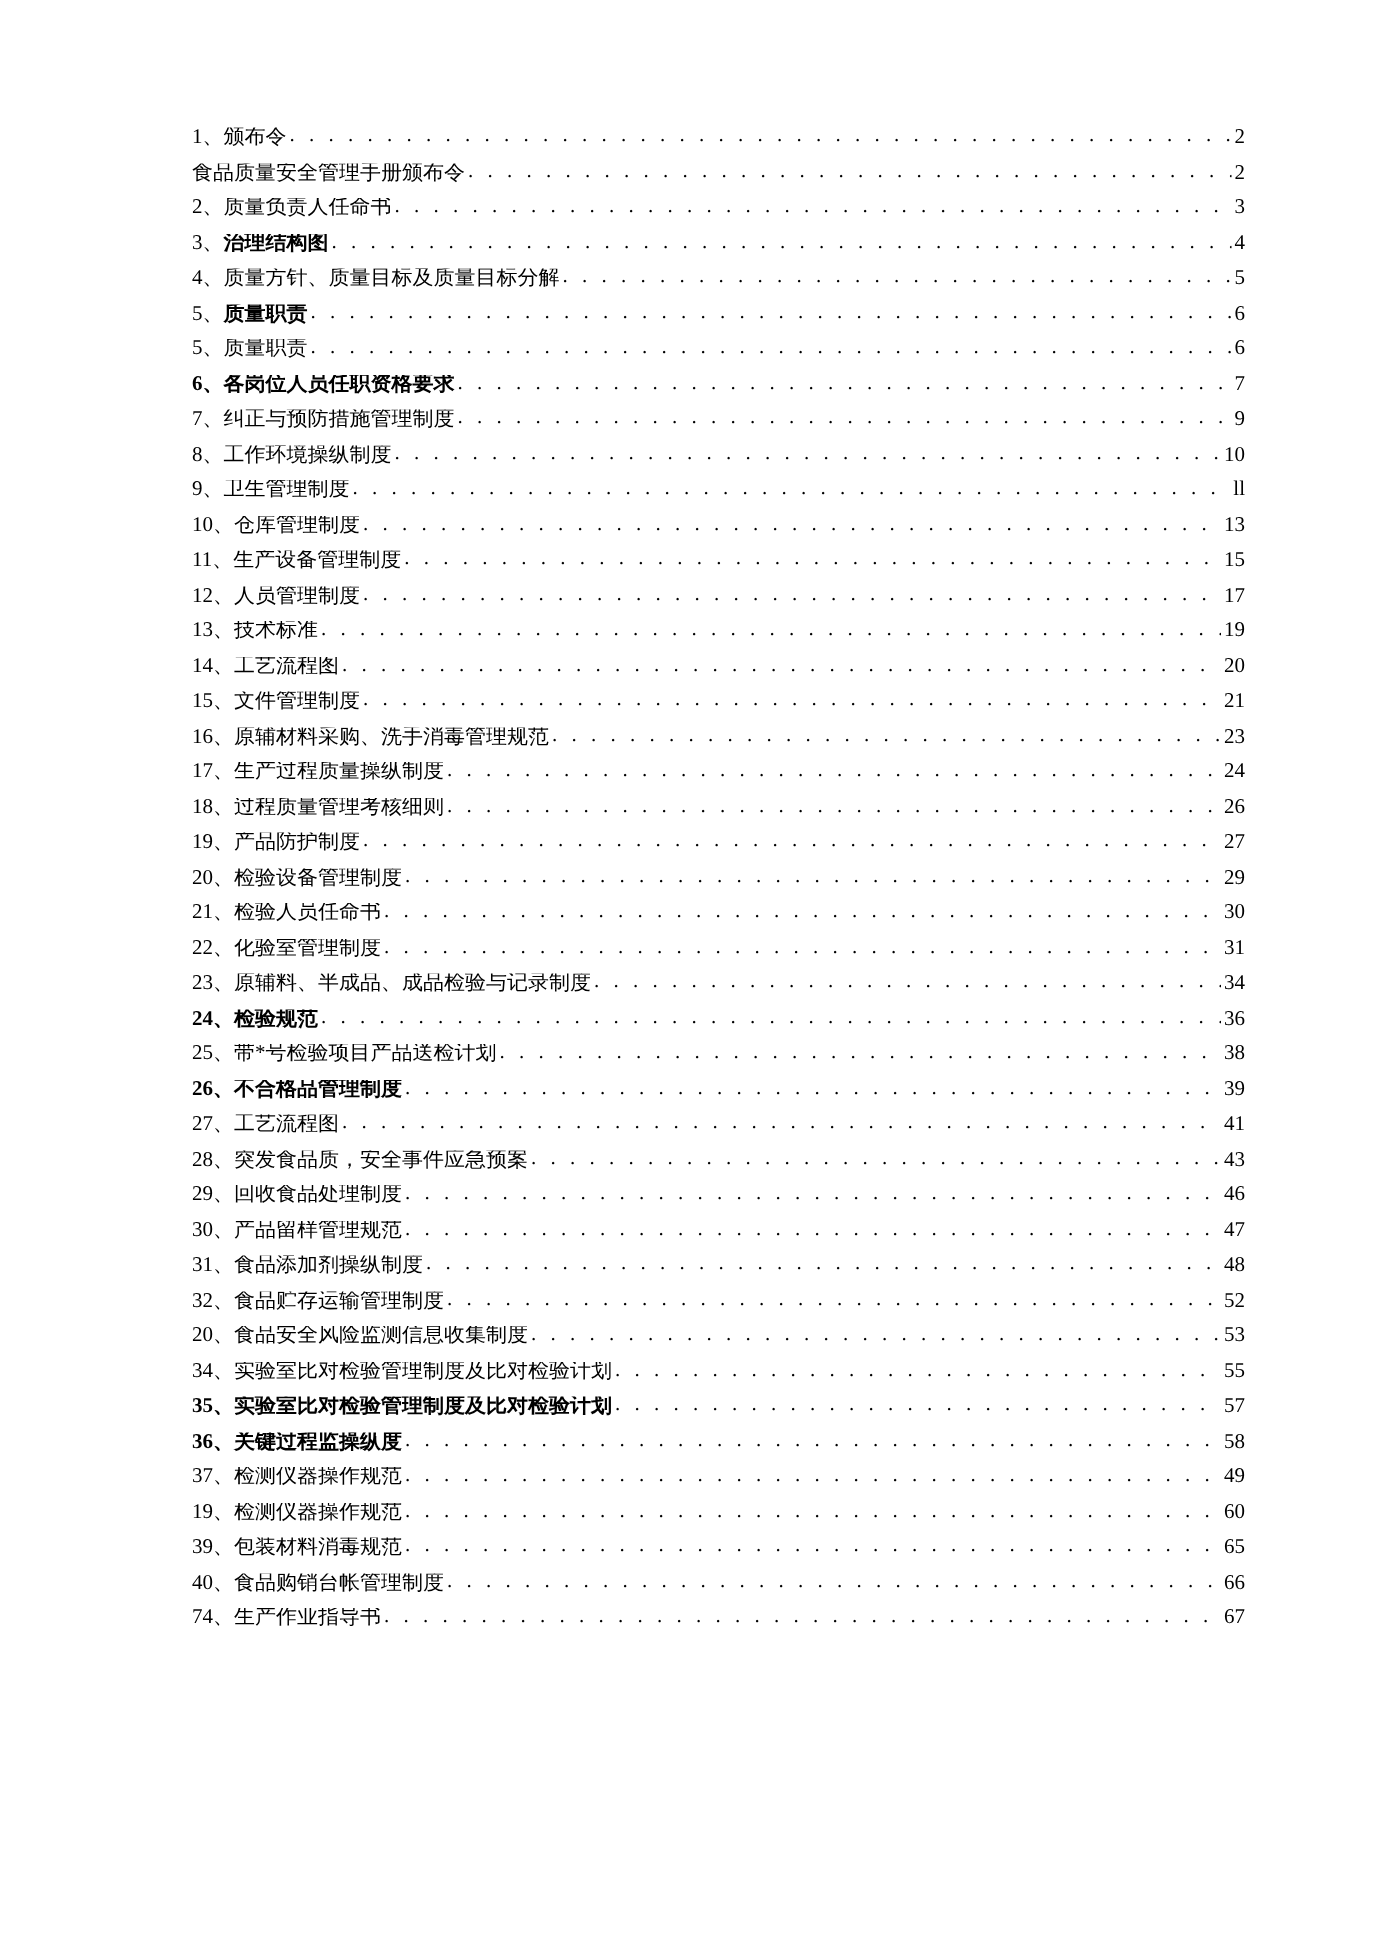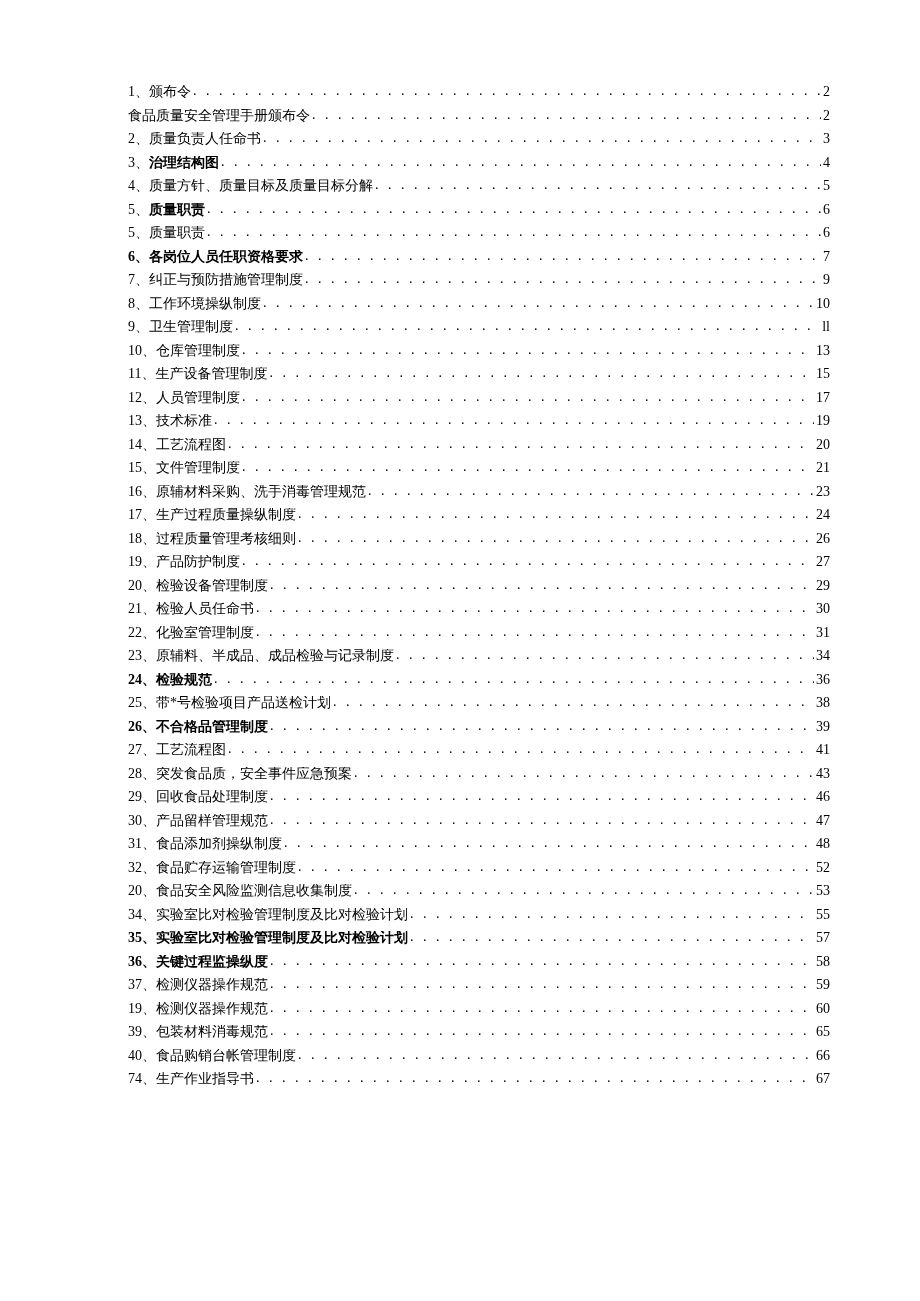--- a/index.html
+++ b/index.html
@@ -236,21 +236,21 @@
       <span class="toc-page">57</span>
     </div>
     <div class="toc-entry">
       <span class="toc-label"><span class="bold">36、</span><span class="bold">关键过程监操纵度</span></span>
       <span class="toc-dots">. . . . . . . . . . . . . . . . . . . . . . . . . . . . . . . . . . . . . . . . . . . . . . . . . . . . . . . . . . . . . . . . . . . . . . . . . . . . . . . . . . . . . . . . . . . . . . . . . . . . . . . . . . . . . . . . . . . . . . . . . . . . . . . . . . . . . . . . . . . . . . . . . . . . . . . . . . . . . . . . . . . . . . . . . . . . . . . . . . . . . . . . . . . . . . . . . . . . . . . . </span>
       <span class="toc-page">58</span>
     </div>
     <div class="toc-entry">
       <span class="toc-label"><span>37、</span><span>检测仪器操作规范</span></span>
       <span class="toc-dots">. . . . . . . . . . . . . . . . . . . . . . . . . . . . . . . . . . . . . . . . . . . . . . . . . . . . . . . . . . . . . . . . . . . . . . . . . . . . . . . . . . . . . . . . . . . . . . . . . . . . . . . . . . . . . . . . . . . . . . . . . . . . . . . . . . . . . . . . . . . . . . . . . . . . . . . . . . . . . . . . . . . . . . . . . . . . . . . . . . . . . . . . . . . . . . . . . . . . . . . . </span>
-      <span class="toc-page">59</span>
+      <span class="toc-page">49</span>
     </div>
     <div class="toc-entry">
       <span class="toc-label"><span>19、</span><span>检测仪器操作规范</span></span>
       <span class="toc-dots">. . . . . . . . . . . . . . . . . . . . . . . . . . . . . . . . . . . . . . . . . . . . . . . . . . . . . . . . . . . . . . . . . . . . . . . . . . . . . . . . . . . . . . . . . . . . . . . . . . . . . . . . . . . . . . . . . . . . . . . . . . . . . . . . . . . . . . . . . . . . . . . . . . . . . . . . . . . . . . . . . . . . . . . . . . . . . . . . . . . . . . . . . . . . . . . . . . . . . . . . </span>
       <span class="toc-page">60</span>
     </div>
     <div class="toc-entry">
       <span class="toc-label"><span>39、</span><span>包装材料消毒规范</span></span>
       <span class="toc-dots">. . . . . . . . . . . . . . . . . . . . . . . . . . . . . . . . . . . . . . . . . . . . . . . . . . . . . . . . . . . . . . . . . . . . . . . . . . . . . . . . . . . . . . . . . . . . . . . . . . . . . . . . . . . . . . . . . . . . . . . . . . . . . . . . . . . . . . . . . . . . . . . . . . . . . . . . . . . . . . . . . . . . . . . . . . . . . . . . . . . . . . . . . . . . . . . . . . . . . . . . </span>
       <span class="toc-page">65</span>

